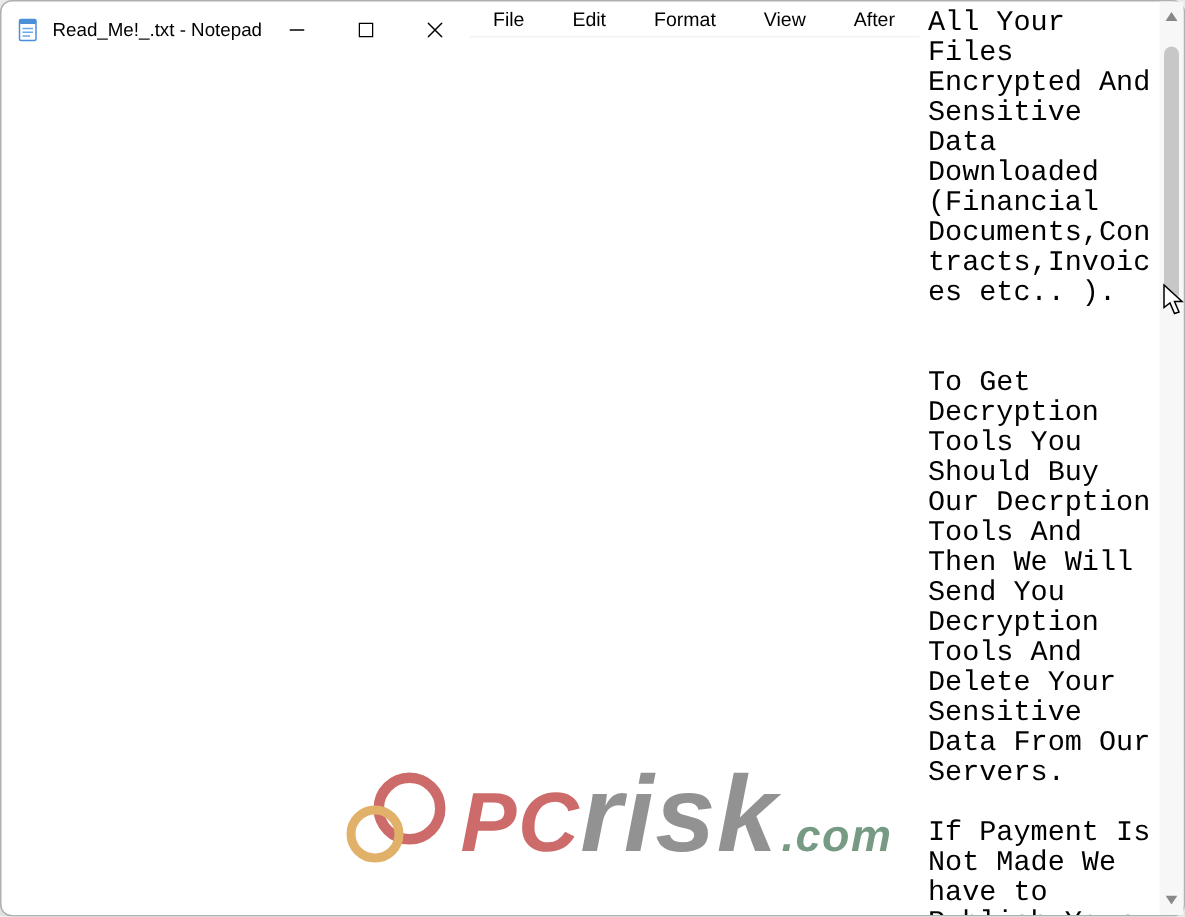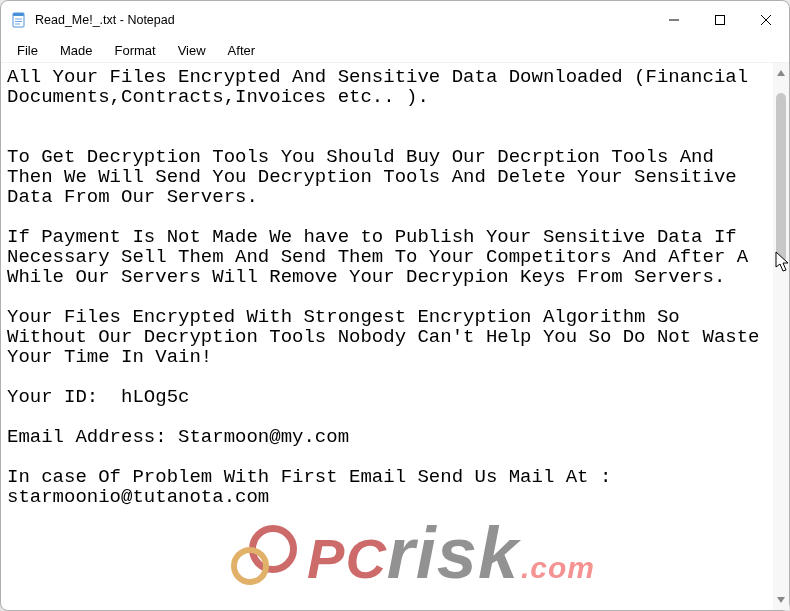--- a/index.html
+++ b/index.html
@@ -2,21 +2,21 @@
 <html><head>
 <meta charset="utf-8">
 <style>
   * { box-sizing: border-box; margin: 0; padding: 0; }
   html, body { width: 790px; height: 611px; overflow: hidden; font-family: "Segoe UI", Tahoma, sans-serif; background: #f0f0f0; }
   .window {
     width: 790px; height: 611px;
     background: #ffffff;
     border: 1px solid #b0b0b0;
     border-radius: 8px;
-    display: flex; flex-direction: column;
+    display: flex; flex-direction: row;
     box-shadow: 0 4px 20px rgba(0,0,0,0.15);
     position: relative;
   }
   .titlebar {
     height: 38px;
     display: flex; align-items: center;
     padding-left: 10px;
     font-size: 12.5px;
     color: #000;
     flex-shrink: 0;
@@ -29,21 +29,21 @@
   .winbtns { display: flex; height: 100%; }
   .winbtn {
     width: 46px; height: 100%;
     display: flex; align-items: center; justify-content: center;
     color: #000;
   }
   .menubar {
     height: 24px;
     display: flex; align-items: center;
     padding: 0 6px;
-    gap: 2px;
+    gap: 12px;
     font-size: 13px;
     border-bottom: 1px solid rgba(0,0,0,0.05);
     flex-shrink: 0;
   }
   .menuitem {
     padding: 2px 10px;
     color: #000;
     border-radius: 3px;
   }
   .content-wrap {
@@ -102,21 +102,21 @@
   .statusbar .cell {
     border-left: 1px solid #e0e0e0;
     display:flex; align-items:center;
     padding: 0 14px;
     white-space: nowrap;
   }
   .statusbar .spacer { flex:1; border-left: none; }
   .watermark {
     position: absolute;
     left: 0; right: 0;
-    bottom: 12px;
+    bottom: 22px;
     height: 90px;
     pointer-events: none;
     display:flex; align-items:center; justify-content:center;
     z-index: 40;
     padding-left: 38px;
   }
   .watermark .wm-inner {
     display:flex; align-items:center; gap: 6px;
     opacity: 0.58;
     font-family: Arial, sans-serif;
@@ -131,21 +131,21 @@
   }
   .wm-gear-in {
     position:absolute; left:-2px; top:26px; width:38px; height:38px;
     border: 6px solid #cc7a00; border-radius:50%;
     box-sizing:border-box;
     background: rgba(255,255,255,0.0);
   }
   .wm-text { display:flex; align-items:baseline; letter-spacing:1px; }
   .wm-pc { font-size:56px; font-weight:700; font-style:italic; color:#aa0000; }
   .wm-risk { font-size:72px; font-weight:700; font-style:italic; color:#444; }
-  .wm-com { font-size:30px; font-weight:700; font-style:italic; color:#ef4444; margin-left:2px; }
+  .wm-com { font-size:30px; font-weight:700; font-style:italic; color:#14532d; margin-left:2px; }
 </style>
 </head>
 <body>
 
 <div class="window">
 
   <div class="titlebar">
     <span class="app-icon">
       <svg width="16" height="16" viewBox="0 0 16 16">
         <rect x="2" y="1" width="11" height="14" rx="1" fill="#ffffff" stroke="#4a90d9" stroke-width="1"></rect>
@@ -171,21 +171,21 @@
         <svg width="10" height="10" viewBox="0 0 10 10">
             <line x1="0" y1="0" x2="10" y2="10" stroke="currentColor" stroke-width="1"></line>
             <line x1="10" y1="0" x2="0" y2="10" stroke="currentColor" stroke-width="1"></line>
           </svg>
       </div>
     </div>
   </div>
 
   <div class="menubar">
     <div class="menuitem">File</div>
-    <div class="menuitem">Made</div>
+    <div class="menuitem">Edit</div>
     <div class="menuitem">Format</div>
     <div class="menuitem">View</div>
     <div class="menuitem">After</div>
   </div>
 
   <div class="content-wrap">
     <div class="textarea">All Your Files Encrypted And Sensitive Data Downloaded (Financial Documents,Contracts,Invoices etc.. ).
 
 
 To Get Decryption Tools You Should Buy Our Decrption Tools And Then We Will Send You Decryption Tools And Delete Your Sensitive Data From Our Servers.

